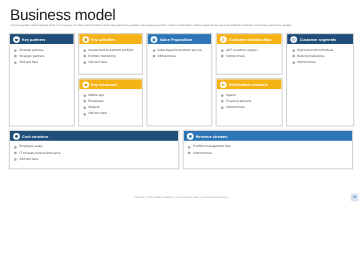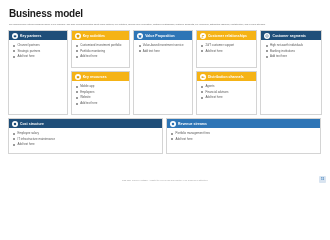--- a/index.html
+++ b/index.html
@@ -6,21 +6,21 @@
   body{
     width:330px;height:186px;overflow:hidden;
     background:#ffffff;
     font-family:"Liberation Sans", sans-serif;
     color:#3c3c3c;
     -webkit-font-smoothing:antialiased;
   }
   .slide{position:relative;width:330px;height:186px;box-sizing:border-box;padding:6px 8px 0 8px;}
 
   .page-title{
-    font-size:10px;line-height:13px;font-weight:700;color:#1a1a1a;
+    font-size:14px;line-height:13px;font-weight:400;color:#1a1a1a;
     letter-spacing:-0.2px;margin:1px 0 3px 1px;
   }
   .subtitle{
     font-size:2.15px;line-height:3.05px;color:#6f6f6f;
     width:312px;margin:0 0 4px 1px;text-align:justify;
   }
 
   
   .card{
     background:#ffffff;border:0.4px solid #d4d4d4;box-sizing:border-box;

